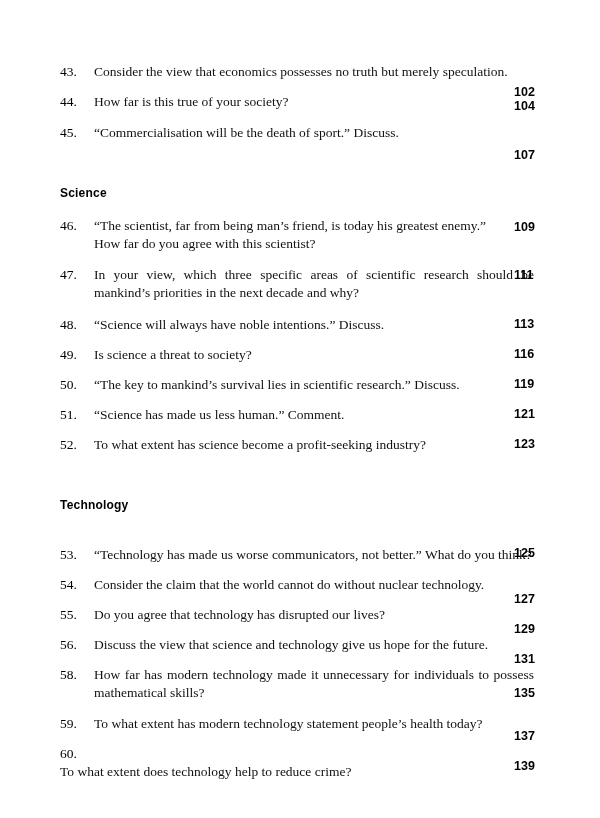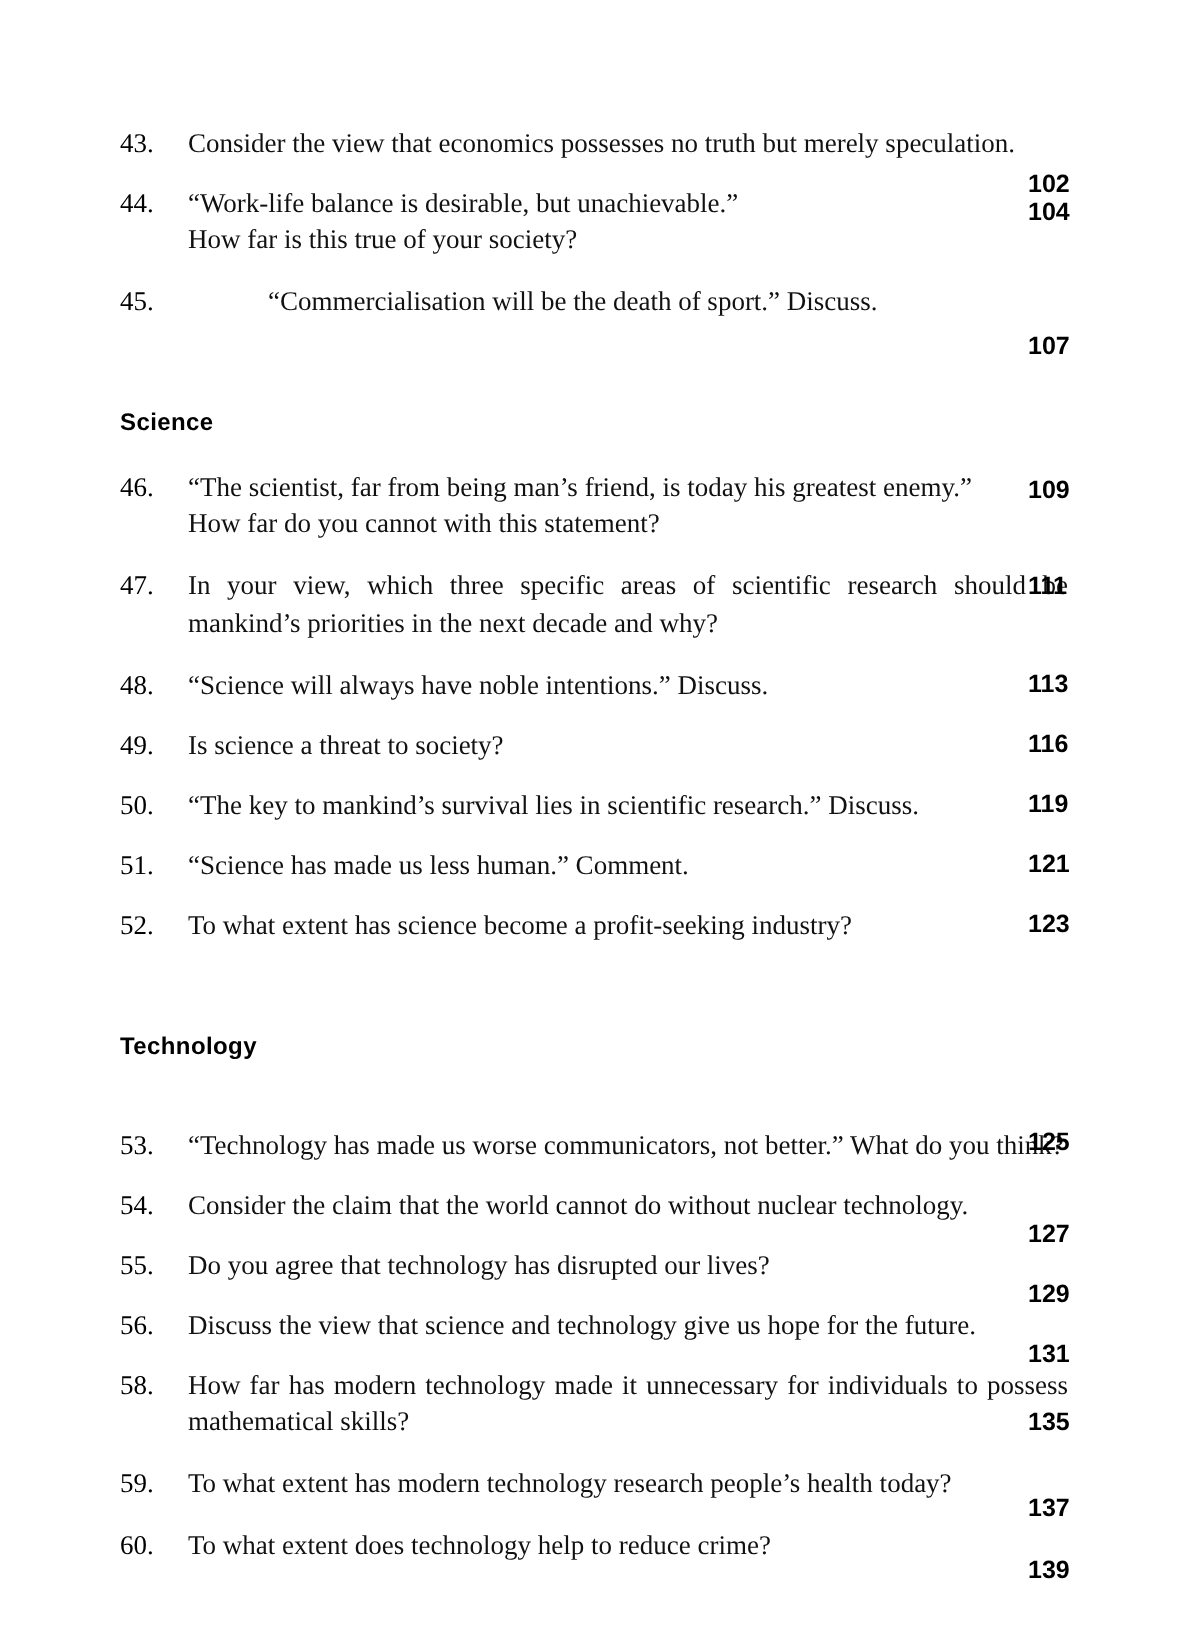--- a/index.html
+++ b/index.html
@@ -80,39 +80,38 @@
 
     <div class="entry" style="margin-top:19px;">
       <div class="num">43.</div>
       <div class="text nojust">Consider the view that economics possesses no truth but merely speculation.</div>
       <div class="page-num" style="top:22px;">102</div>
     </div>
 
     <div class="entry" style="margin-top:12px;">
       <div class="num">44.</div>
       <div class="text nojust">
-        <span>“Work-life balance is desirable, but unachievable.”</span>
         <span class="line2">How far is this true of your society?</span>
       </div>
       <div class="page-num" style="top:6px;">104</div>
     </div>
 
-    <div class="entry" style="margin-top:13px;gap:40px;">
+    <div class="entry" style="margin-top:13px;">
       <div class="num">45.</div>
       <div class="text nojust">“Commercialisation will be the death of sport.” Discuss.</div>
       <div class="page-num" style="top:24px;">107</div>
     </div>
 
     <div class="section-heading" style="margin-top:44px;">Science</div>
 
     <div class="entry" style="margin-top:17px;">
       <div class="num">46.</div>
       <div class="text nojust">
         <span>“The scientist, far from being man’s friend, is today his greatest enemy.”</span>
-        <span class="line2">How far do you cannot with this statement?</span>
+        <span class="line2">How far do you agree with this scientist?</span>
       </div>
       <div class="page-num" style="top:3px;">109</div>
     </div>
 
     <div class="entry" style="margin-top:13px;">
       <div class="num">47.</div>
       <div class="text">In your view, which three specific areas of scientific research should be mankind’s priorities in the next decade and why?</div>
       <div class="page-num" style="top:2px;">111</div>
     </div>
 
@@ -174,24 +173,24 @@
 
 
     <div class="entry" style="margin-top:12px;">
       <div class="num">58.</div>
       <div class="text">How far has modern technology made it unnecessary for individuals to possess mathematical skills?</div>
       <div class="page-num" style="top:20px;">135</div>
     </div>
 
     <div class="entry" style="margin-top:13px;">
       <div class="num">59.</div>
-      <div class="text nojust">To what extent has modern technology research people’s health today?</div>
+      <div class="text nojust">To what extent has modern technology statement people’s health today?</div>
       <div class="page-num" style="top:14px;">137</div>
     </div>
 
-    <div class="entry" style="margin-top:12px;">
+    <div class="entry" style="margin-top:12px;flex-direction:column;">
       <div class="num">60.</div>
       <div class="text nojust">To what extent does technology help to reduce crime?</div>
       <div class="page-num" style="top:14px;">139</div>
     </div>
 
   </div>
 </div>
 
 </body></html>

